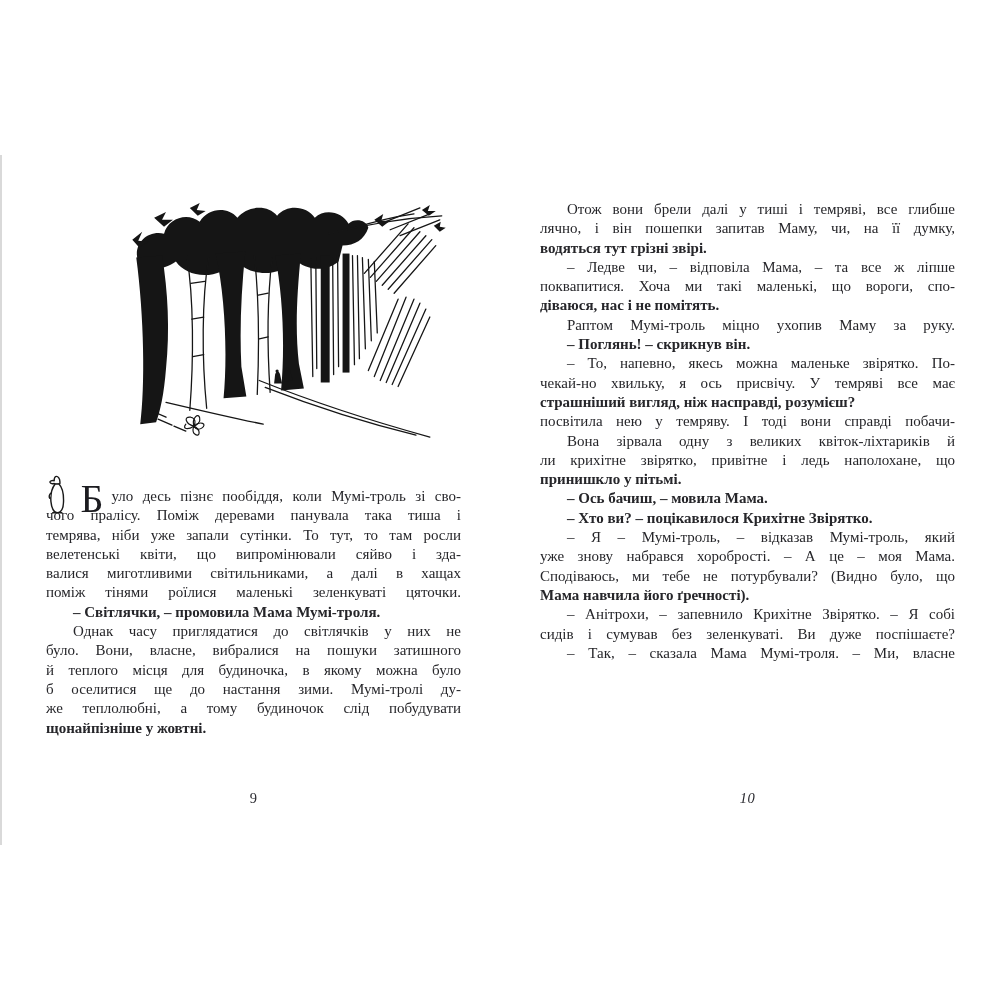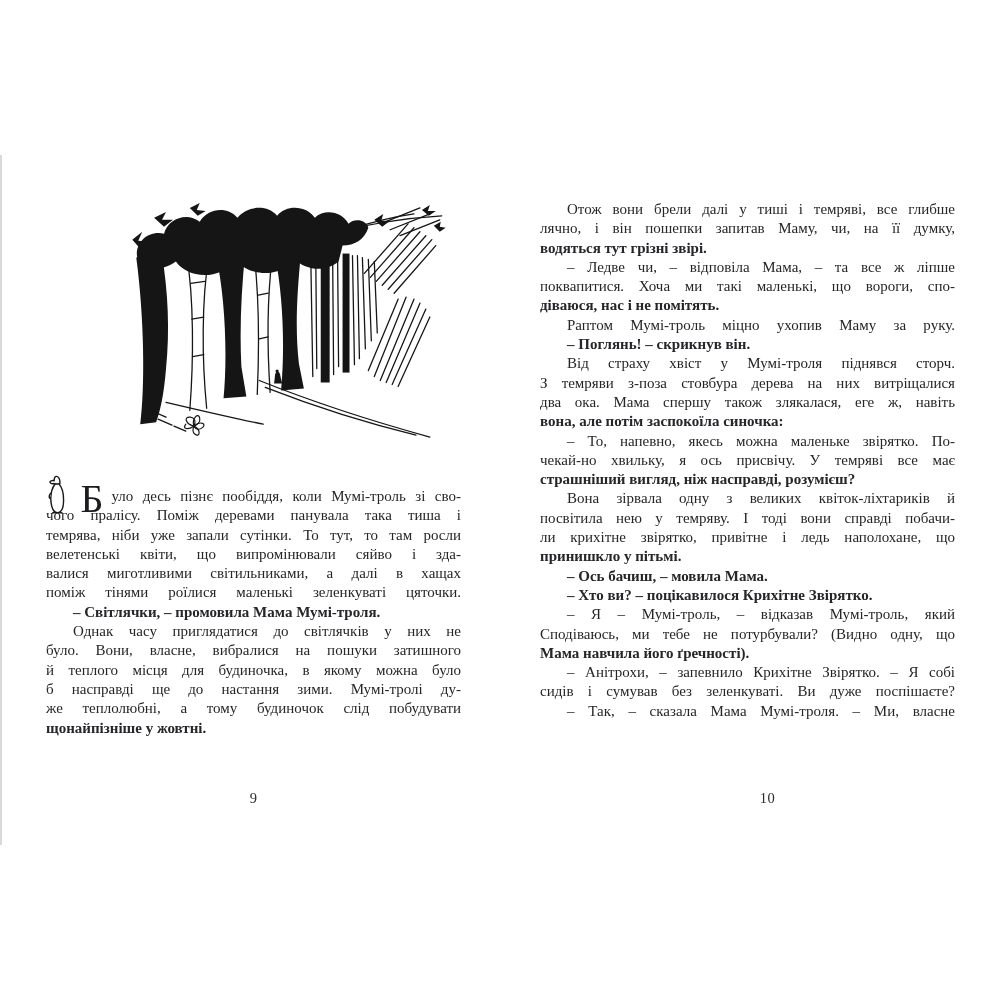--- a/index.html
+++ b/index.html
@@ -30,21 +30,21 @@
   .moomin-mark{
     display:inline-block;width:24px;height:42px;vertical-align:top;
     position:relative;top:-13px;margin-right:1px;
   }
   .moomin-mark svg{width:100%;height:100%;display:block;}
   .pageno{
     position:absolute;top:790px;width:415px;text-align:center;
     font-size:14.5px;letter-spacing:0.5px;color:#2a2a30;
   }
   #pageno-left{left:46px;}
-  #pageno-right{left:560px;}
+  #pageno-right{left:540px;font-style:italic;}
   .edge-line{
     position:absolute;left:0;top:155px;width:2px;height:690px;
     background:#d9d9d9;
   }
   .ink{stroke:#161616;fill:none;stroke-linecap:round;}
 </style>
 </head>
 <body>
 
 <div class="edge-line"></div>
@@ -151,21 +151,21 @@
         <div class="line">валися миготливими світильниками, а далі в хащах</div>
         <div class="line">поміж тінями роїлися маленькі зеленкуваті цяточки.</div>
       </div>
       <div class="par">
         <div class="line first lastline">– Світлячки, – промовила Мама Мумі-троля.</div>
       </div>
       <div class="par">
         <div class="line first">Однак часу приглядатися до світлячків у них не</div>
         <div class="line">було. Вони, власне, вибралися на пошуки затишного</div>
         <div class="line">й теплого місця для будиночка, в якому можна було</div>
-        <div class="line">б насправді ще до настання зими. Мумі-тролі ду-</div>
+        <div class="line">б оселитися ще до настання зими. Мумі-тролі ду-</div>
         <div class="line">же теплолюбні, а тому будиночок слід побудувати</div>
         <div class="line lastline">щонайпізніше у жовтні.</div>
       </div>
     </div>
 </div>
 
 <div id="page-right" class="page">
   <div class="textblock" style="top:0;">
       <div class="par">
         <div class="line first">Отож вони брели далі у тиші і темряві, все глибше</div>
@@ -177,45 +177,40 @@
         <div class="line">поквапитися. Хоча ми такі маленькі, що вороги, спо-</div>
         <div class="line lastline">діваюся, нас і не помітять.</div>
       </div>
       <div class="par">
         <div class="line first">Раптом Мумі-троль міцно ухопив Маму за руку.</div>
       </div>
       <div class="par">
         <div class="line first lastline">– Поглянь! – скрикнув він.</div>
       </div>
       <div class="par">
-        <div class="line first">Від страху хвіст у Мумі-троля піднявся сторч.</div>
-        <div class="line">З темряви з-поза стовбура дерева на них витріщалися</div>
-        <div class="line">два ока. Мама спершу також злякалася, еге ж, навіть</div>
-        <div class="line lastline">вона, але потім заспокоїла синочка:</div>
-      </div>
-      <div class="par">
         <div class="line first">– То, напевно, якесь можна маленьке звірятко. По-</div>
         <div class="line">чекай-но хвильку, я ось присвічу. У темряві все має</div>
         <div class="line lastline">страшніший вигляд, ніж насправді, розумієш?</div>
       </div>
       <div class="par">
+        <div class="line">посвітила нею у темряву. І тоді вони справді побачи-</div>
         <div class="line first">Вона зірвала одну з великих квіток-ліхтариків й</div>
-        <div class="line">посвітила нею у темряву. І тоді вони справді побачи-</div>
         <div class="line">ли крихітне звірятко, привітне і ледь наполохане, що</div>
         <div class="line lastline">принишкло у пітьмі.</div>
       </div>
       <div class="par">
         <div class="line first lastline">– Ось бачиш, – мовила Мама.</div>
       </div>
       <div class="par">
         <div class="line first lastline">– Хто ви? – поцікавилося Крихітне Звірятко.</div>
       </div>
       <div class="par">
         <div class="line first">– Я – Мумі-троль, – відказав Мумі-троль, який</div>
-        <div class="line">Сподіваюсь, ми тебе не потурбували? (Видно одну, що</div>
+        <div class="line">уже знову набрався хоробрості. – А це – моя Мама.</div>
+        <div class="line">Сподіваюсь, ми тебе не потурбували? (Видно було, що</div>
         <div class="line lastline">Мама навчила його ґречності).</div>
       </div>
       <div class="par">
         <div class="line first">– Анітрохи, – запевнило Крихітне Звірятко. – Я собі</div>
         <div class="line">сидів і сумував без зеленкуваті. Ви дуже поспішаєте?</div>
       </div>
       <div class="par">
         <div class="line first">– Так, – сказала Мама Мумі-троля. – Ми, власне</div>
       </div>
     </div>

